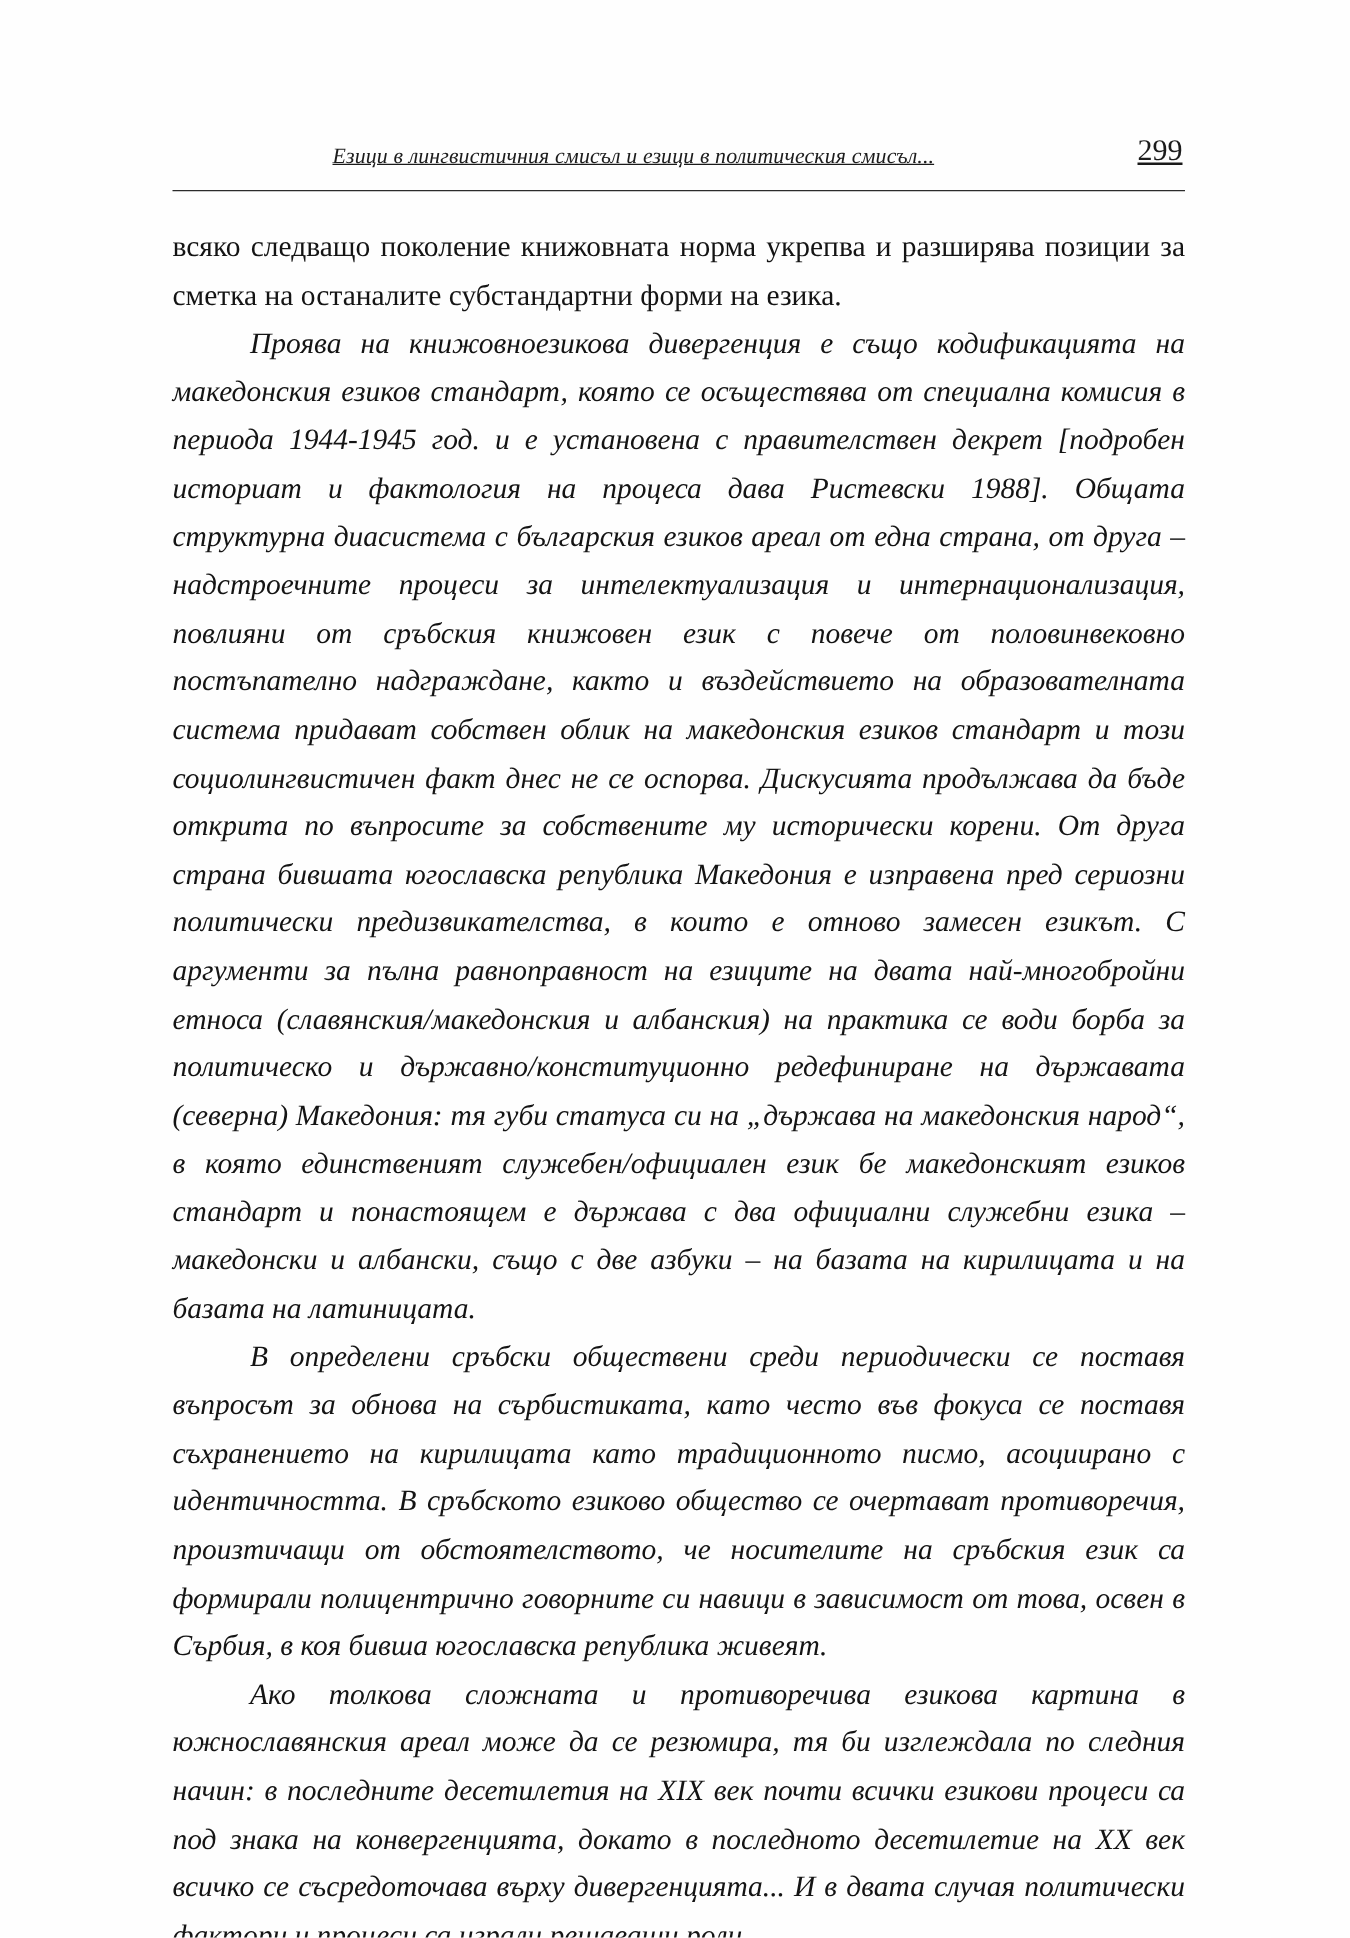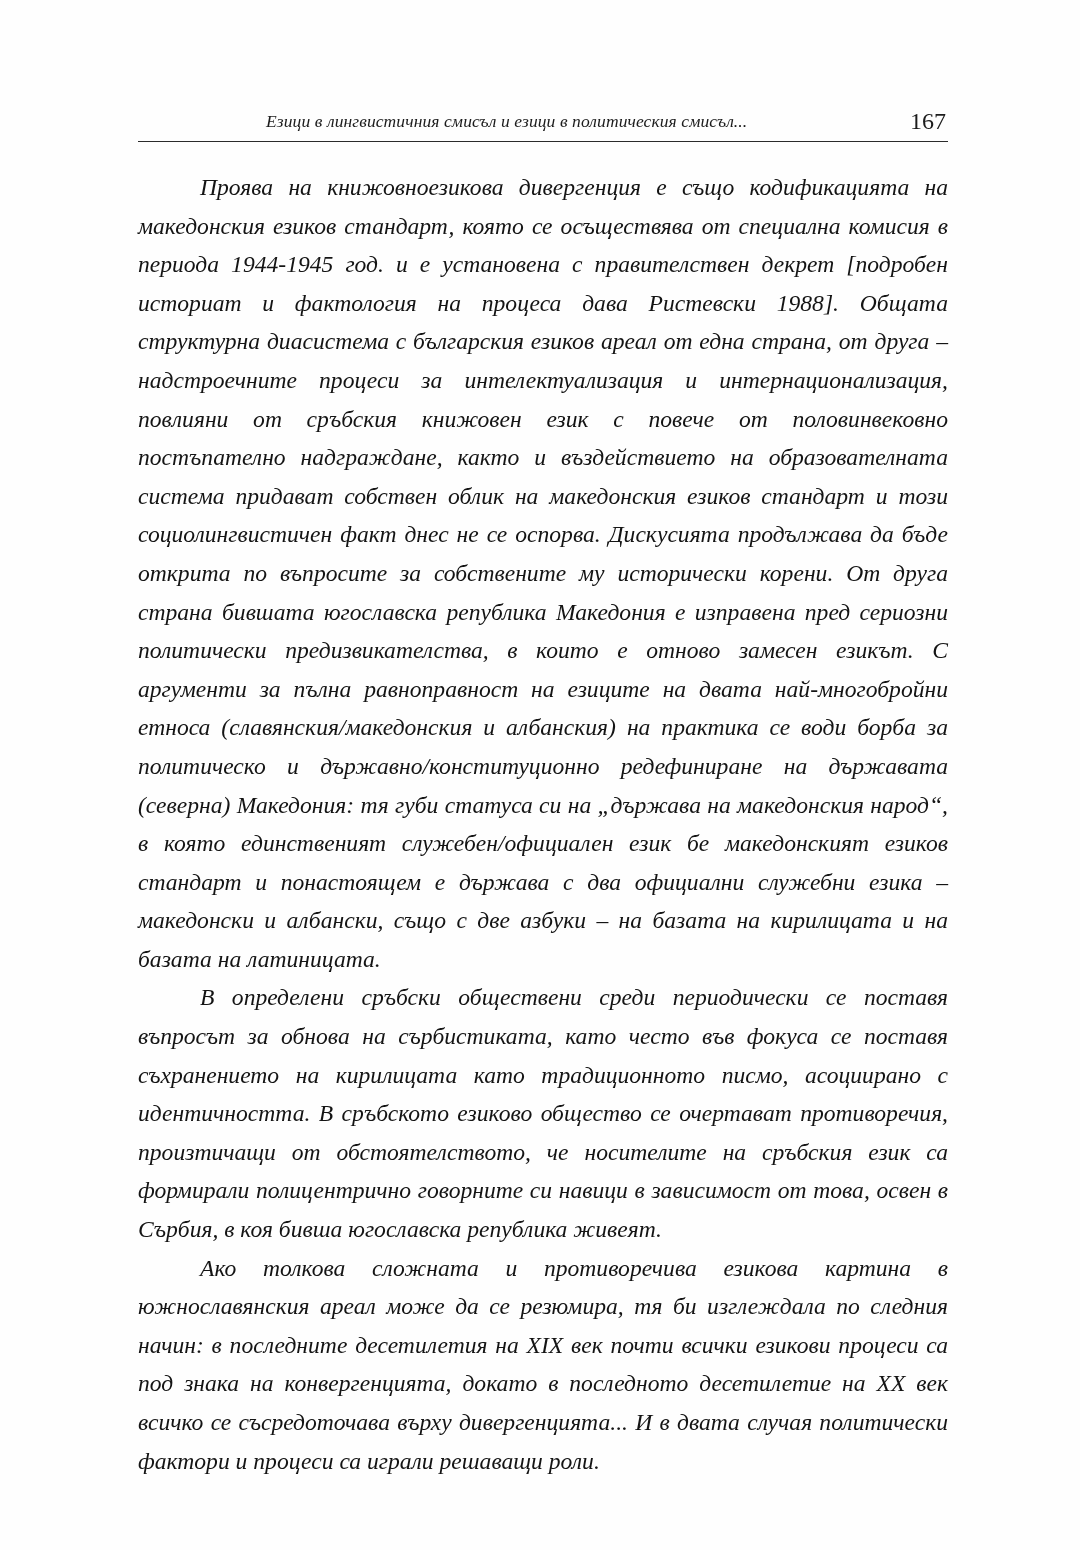--- a/index.html
+++ b/index.html
@@ -24,26 +24,27 @@
     background: #fefefe;
   }
   .page-inner {
     position: absolute;
     left: 138px;
     top: 108px;
     width: 810px;
   }
   .header {
     display: flex;
-    align-items: center;
+    align-items: flex-end;
     justify-content: space-between;
-    padding-bottom: 6px;
+    padding-bottom: 17px;
     border-bottom: 1.6px solid #2b2b2b;
     width: 810px;
     box-sizing: border-box;
+    text-decoration: underline;
   }
   .running-title {
     font-style: italic;
     font-size: 17.5px;
     letter-spacing: 0.1px;
     color: #1c1c1c;
     padding-left: 128px;
     white-space: nowrap;
   }
   .folio {
@@ -75,23 +76,24 @@
   }
 </style>
 </head>
 <body>
 
 <div class="page">
   <div class="page-inner">
 
     <div class="header">
       <div class="running-title">Езици в лингвистичния смисъл и езици в политическия смисъл...</div>
-      <div class="folio">167</div>
+      <div class="folio">299</div>
     </div>
 
     <div class="body-text">
+      <p>всяко следващо поколение книжовната норма укрепва и разширява позиции за сметка на останалите субстандартни форми на езика.</p>
       <p class="indent">Проява на книжовноезикова дивергенция е също кодификацията на македонския езиков стандарт, която се осъществява от специална комисия в периода 1944-1945 год. и е установена с правителствен декрет [подробен историат и фактология на процеса дава Ристевски 1988]. Общата структурна диасистема с българския езиков ареал от една страна, от друга – надстроечните процеси за интелектуализация и интернационализация, повлияни от сръбския книжовен език с повече от половинвековно постъпателно надграждане, както и въздействието на образователната система придават собствен облик на македонския езиков стандарт и този социолингвистичен факт днес не се оспорва. Дискусията продължава да бъде открита по въпросите за собствените му исторически корени. От друга страна бившата югославска република Македония е изправена пред сериозни политически предизвикателства, в които е отново замесен езикът. С аргументи за пълна равноправност на езиците на двата най-многобройни етноса (славянския/македонския и албанския) на практика се води борба за политическо и държавно/конституционно редефиниране на държавата (северна) Македония: тя губи статуса си на „държава на македонския народ“, в която единственият служебен/официален език бе македонският езиков стандарт и понастоящем е държава с два официални служебни езика – македонски и албански, също с две азбуки – на базата на кирилицата и на базата на латиницата.</p>
       <p class="indent">В определени сръбски обществени среди периодически се поставя въпросът за обнова на сърбистиката, като често във фокуса се поставя съхранението на кирилицата като традиционното писмо, асоциирано с идентичността. В сръбското езиково общество се очертават противоречия, произтичащи от обстоятелството, че носителите на сръбския език са формирали полицентрично говорните си навици в зависимост от това, освен в Сърбия, в коя бивша югославска република живеят.</p>
       <p class="indent">Ако толкова сложната и противоречива езикова картина в южнославянския ареал може да се резюмира, тя би изглеждала по следния начин: в последните десетилетия на XIX век почти всички езикови процеси са под знака на конвергенцията, докато в последното десетилетие на XX век всичко се съсредоточава върху дивергенцията... И в двата случая политически фактори и процеси са играли решаващи роли.</p>
     </div>
 
   </div>
 </div>
 
 </body></html>

